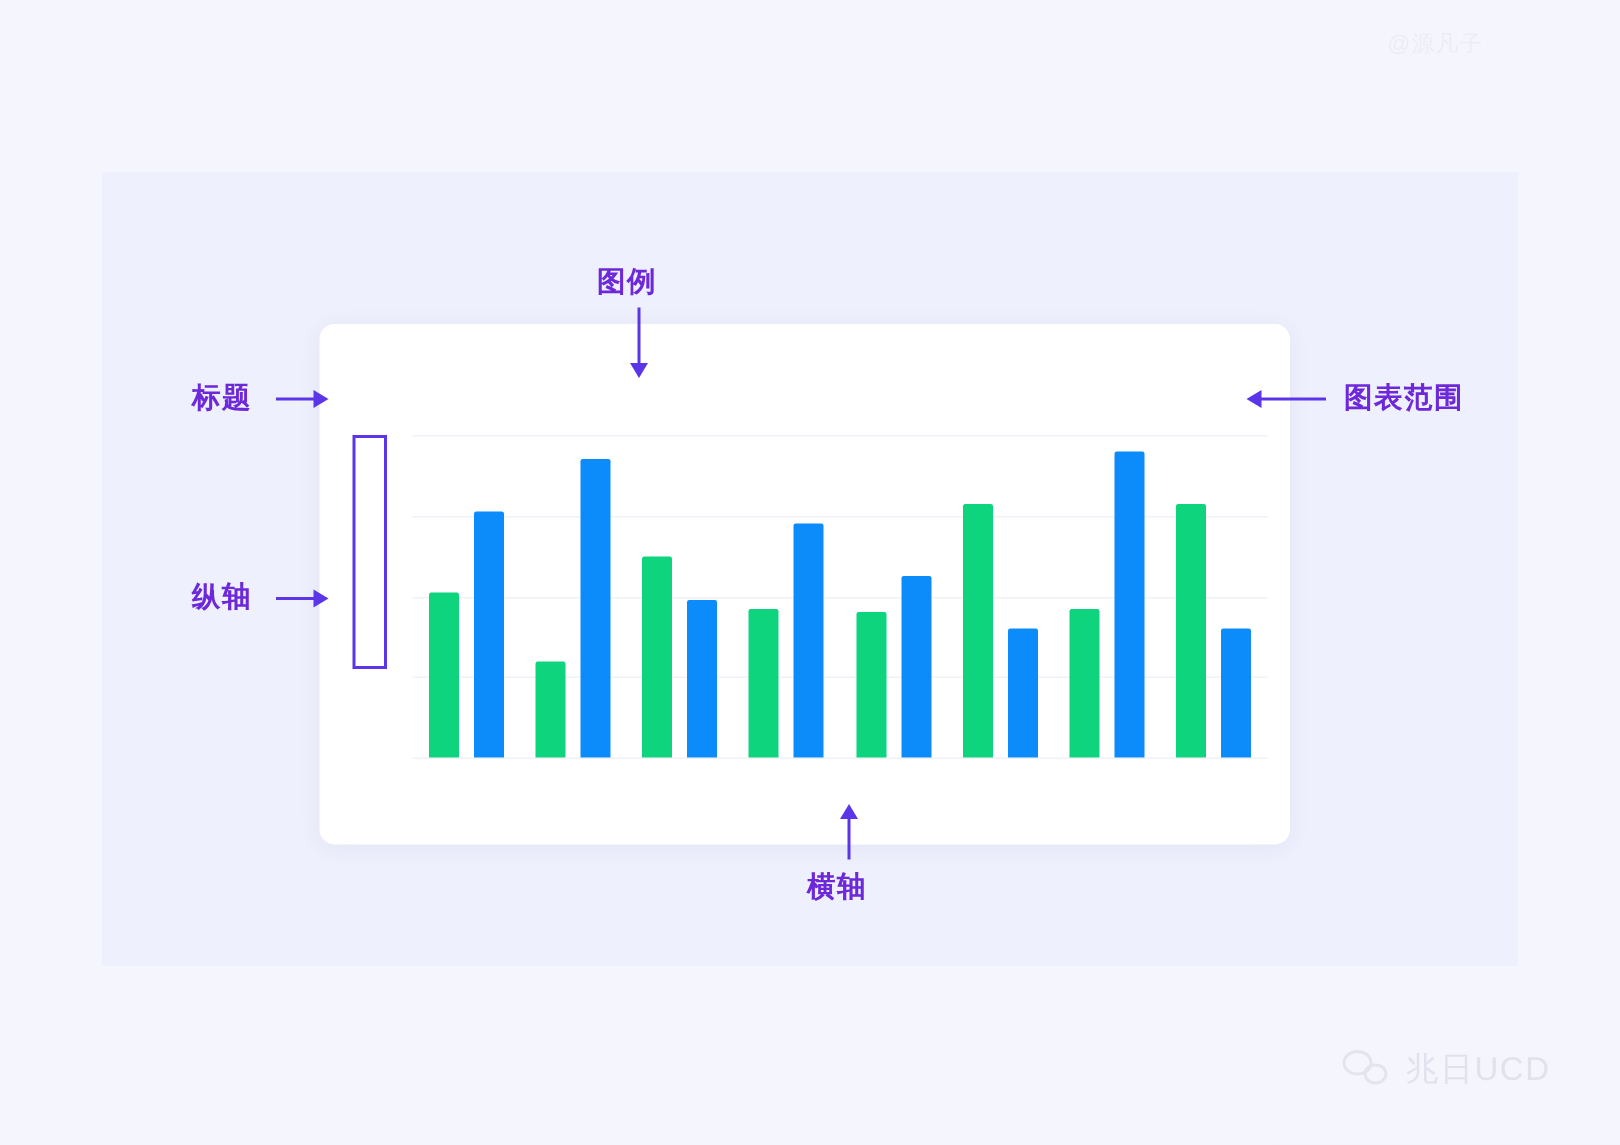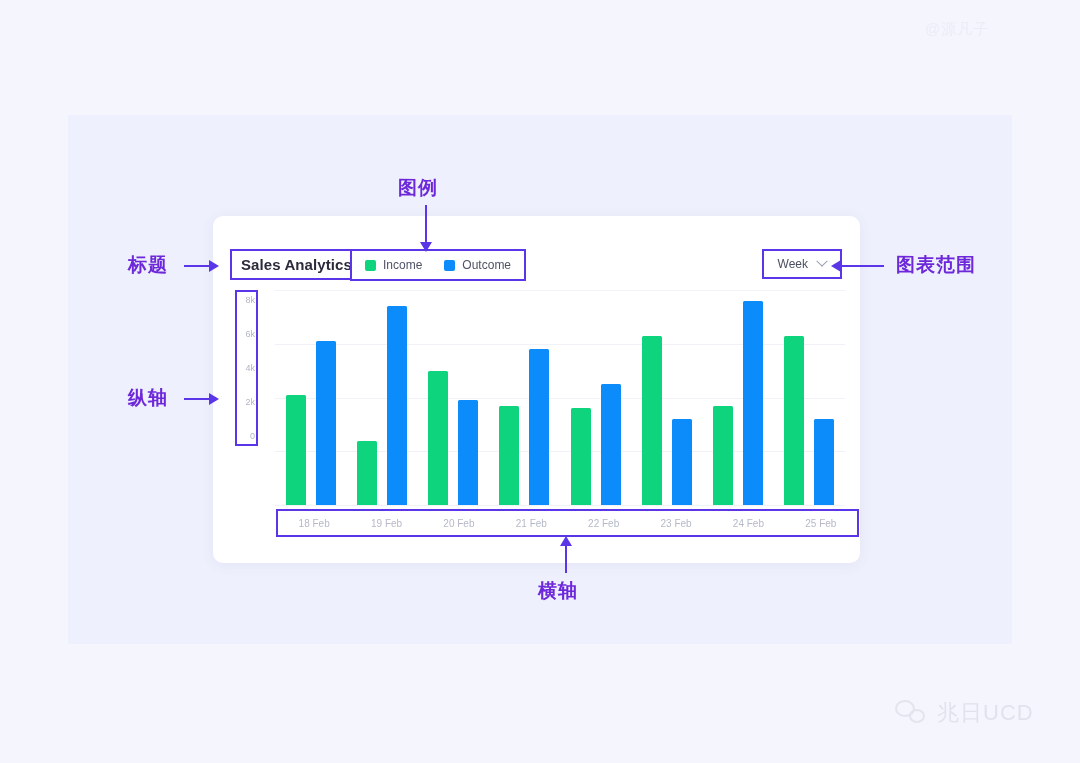--- a/index.html
+++ b/index.html
@@ -184,54 +184,22 @@
 <body>
 
 <div id="root">
 
   <div class="wm-top">@源凡子</div>
 
   <div class="panel"></div>
 
   <div class="card">
 
-    <div class="card-header">
-
-      <div class="title-box">
-        <div class="title-text">Sales Analytics</div>
-      </div>
-
-      <div class="legend-box">
-        <div class="legend-item">
-          <span class="legend-swatch" style="background:#0ed47e"></span>
-          <span class="legend-label">Income</span>
-        </div>
-        <div class="legend-item">
-          <span class="legend-swatch" style="background:#0c8bfb"></span>
-          <span class="legend-label">Outcome</span>
-        </div>
-      </div>
-
-      <div class="range-box">
-        <div class="range-inner">
-          <span class="range-label">Week</span>
-          <span class="chev"></span>
-        </div>
-      </div>
-
-    </div>
 
     <div class="yaxis-box"></div>
-    <div class="yaxis-ticks" id="yaxis-ticks">
-        <div class="ytick" style="top: 6px;">8k</div>
-        <div class="ytick" style="top: 40px;">6k</div>
-        <div class="ytick" style="top: 74px;">4k</div>
-        <div class="ytick" style="top: 108px;">2k</div>
-        <div class="ytick" style="top: 142px;">0</div>
-      </div>
 
     <div class="plot">
       <div id="gridlines">
           <div class="gridline" style="top: 0px;"></div>
           <div class="gridline" style="top: 53.75px;"></div>
           <div class="gridline" style="top: 107.5px;"></div>
           <div class="gridline" style="top: 161.25px;"></div>
           <div class="gridline" style="top: 215px;"></div>
         </div>
       <div class="bars" id="bars">
@@ -266,30 +234,20 @@
           <div class="group" style="width: 71.25px;">
             <div class="bar" style="height: 169.312px; background: rgb(14, 212, 126);"></div>
             <div class="bar" style="height: 86px; background: rgb(12, 139, 251);"></div>
           </div>
         </div>
     </div>
 
   </div>
 
 
-  <div class="xaxis-box" id="xaxis">
-      <div class="xcell">18 Feb</div>
-      <div class="xcell">19 Feb</div>
-      <div class="xcell">20 Feb</div>
-      <div class="xcell">21 Feb</div>
-      <div class="xcell">22 Feb</div>
-      <div class="xcell">23 Feb</div>
-      <div class="xcell">24 Feb</div>
-      <div class="xcell">25 Feb</div>
-    </div>
 
   <div class="anno anno-text" id="a-title">标题</div>
   <div class="arrow-h right" id="a-title-arrow">
       <i class="head"></i>
     </div>
 
   <div class="anno anno-text" id="a-legend">图例</div>
   <div class="arrow-v down" id="a-legend-arrow">
       <i class="head"></i>
     </div>

